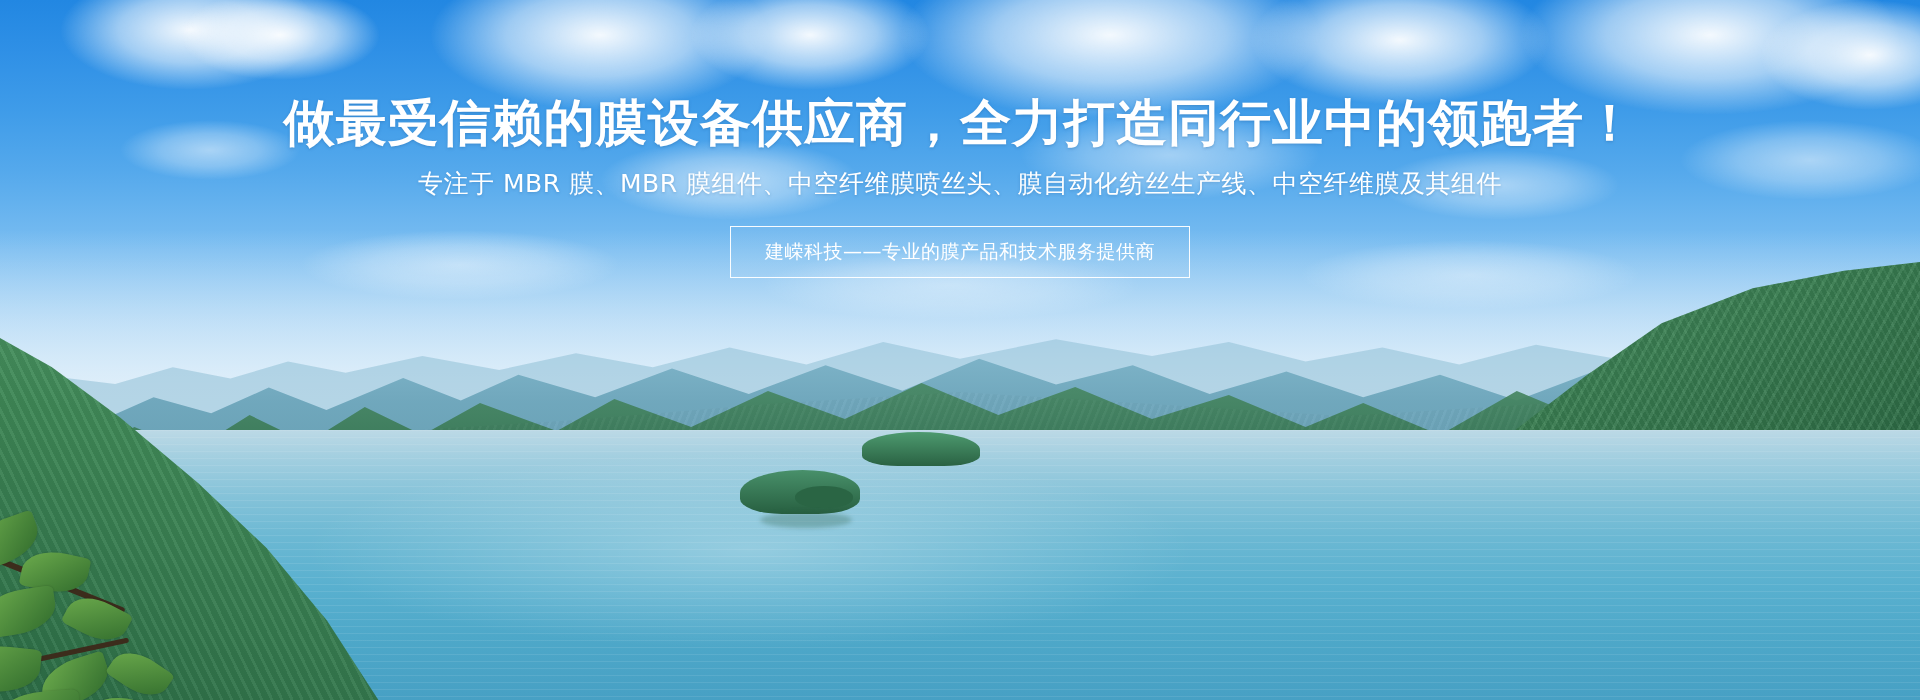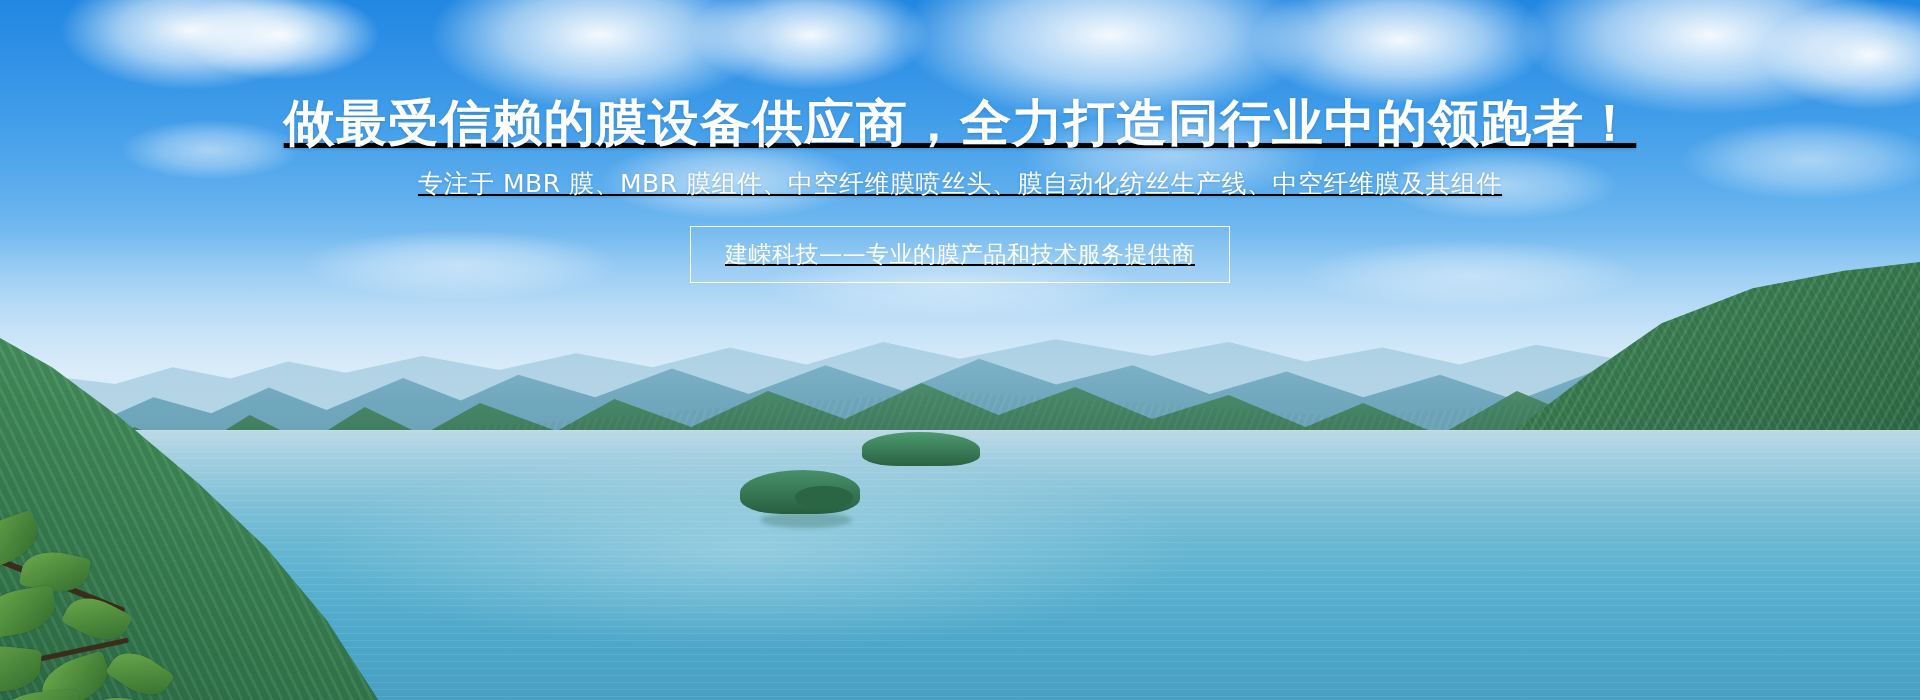--- a/index.html
+++ b/index.html
@@ -132,21 +132,20 @@
   
   .foliage { position:absolute; left:-30px; bottom:-20px; width:300px; height:260px; }
   .leaf { position:absolute; background:linear-gradient(140deg,#6fae4e,#2f6a2c); border-radius:60% 10% 60% 10%; box-shadow:0 0 2px rgba(0,0,0,.25); }
   .branch { position:absolute; background:#3c2c1c; border-radius:3px; }
 
   
   .hero {
     position:absolute; left:0; top:0; width:1920px; height:700px;
     display:flex; flex-direction:column; align-items:center;
     pointer-events:none;
-    text-decoration:underline;
   }
   .headline {
     margin-top:96px;
     font-size:50px;
     line-height:1.1;
     font-weight:bold;
     color:#ffffff;
     letter-spacing:1px;
     white-space:nowrap;
     text-shadow:0 1px 3px rgba(30,90,150,.35);
@@ -159,21 +158,21 @@
     color:#ffffff;
     letter-spacing:.5px;
     white-space:nowrap;
     text-shadow:0 1px 3px rgba(30,90,150,.30);
     font-family:"DejaVu Sans","Liberation Sans",sans-serif;
   }
   .tagbox {
     margin-top:26px;
     border:1px solid rgba(255,255,255,.95);
     padding:12px 34px;
-    font-size:23px;
+    font-size:19px;
     color:#ffffff;
     letter-spacing:.5px;
     white-space:nowrap;
     background:rgba(255,255,255,.04);
     font-family:"DejaVu Sans","Liberation Sans",sans-serif;
     pointer-events:auto;
   }
 </style>
 </head>
 <body>

